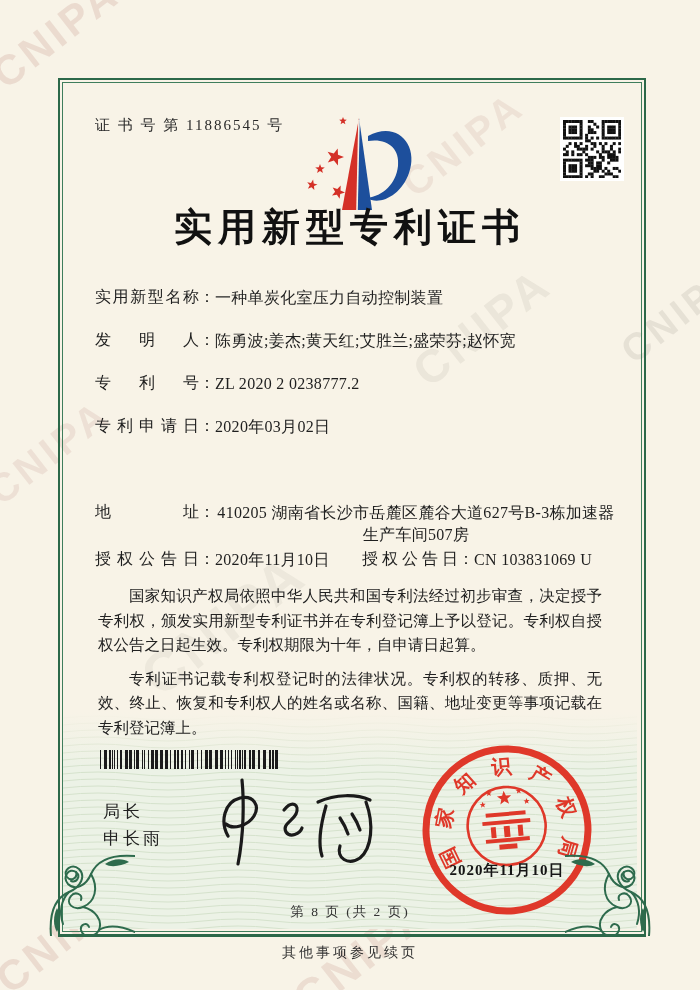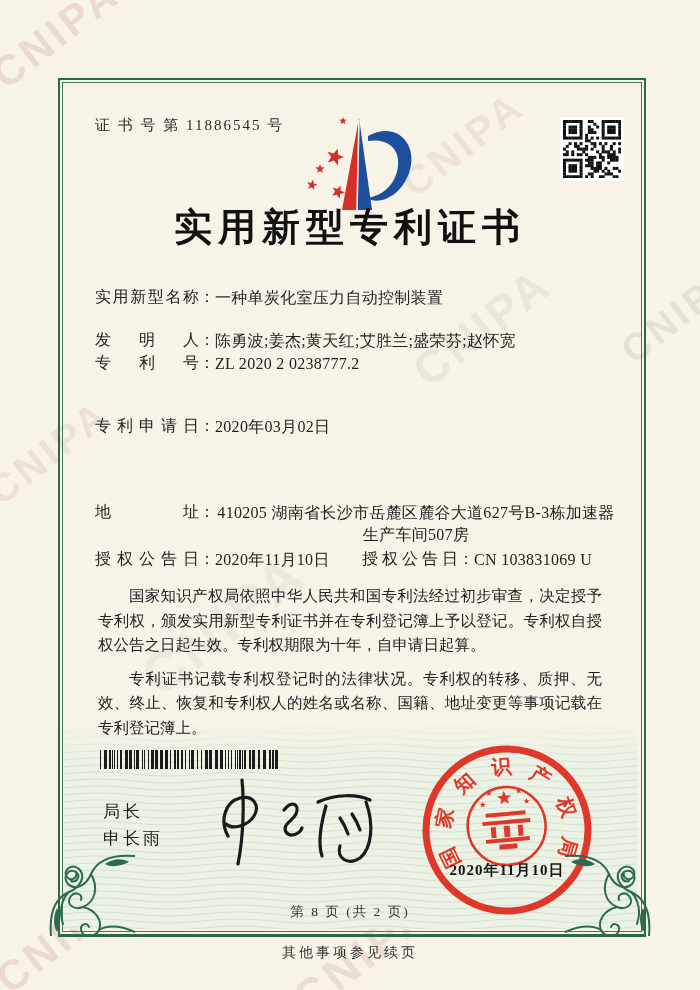--- a/index.html
+++ b/index.html
@@ -25,21 +25,21 @@
   .cert-no{position:absolute;left:95px;top:116px;font-size:15px;letter-spacing:2px;color:#2a2a2a;}
   .logo{position:absolute;left:292px;top:108px;width:128px;height:108px;}
   .qr{position:absolute;left:560px;top:117px;width:58px;height:58px;background:#fff;padding:3px;}
   .title{position:absolute;left:0;right:0;top:202px;margin:0;text-align:center;
          font-size:38px;font-weight:700;letter-spacing:6px;color:#111;}
   
   .frow{position:absolute;left:95px;width:540px;font-size:16px;white-space:nowrap;}
   .flabel{display:inline-block;width:104px;text-align:justify;text-align-last:justify;vertical-align:top;}
   .fcolon{display:inline-block;vertical-align:top;}
   .fvalue{display:inline-block;max-width:402px;white-space:normal;line-height:22px;vertical-align:top;letter-spacing:.3px;text-align:center;}
-  .r1{top:287px}.r2{top:330px}.r3{top:353px}.r4{top:416px}.r5{top:458px}.r6{top:502px}.r7{top:549px}
+  .r1{top:287px}.r2{top:330px}.r3{top:373px}.r4{top:416px}.r5{top:458px}.r6{top:502px}.r7{top:549px}
   .grant-right{position:absolute;left:267px;top:0;white-space:nowrap;}
   .grant-right .flabel{width:96px;}
   
   .paras{position:absolute;left:89px;top:575px;width:522px;font-size:15.5px;line-height:24.5px;
          text-align:justify;color:#222;}
   .paras p{margin:9px;text-indent:2em;}
   
   .panel{position:absolute;left:63px;top:712px;width:574px;height:217px;background:#ecf2e6;}
   #waves{position:absolute;left:0;top:0;}
   #waves path{fill:none;stroke:#d5e2cc;stroke-width:1;}

